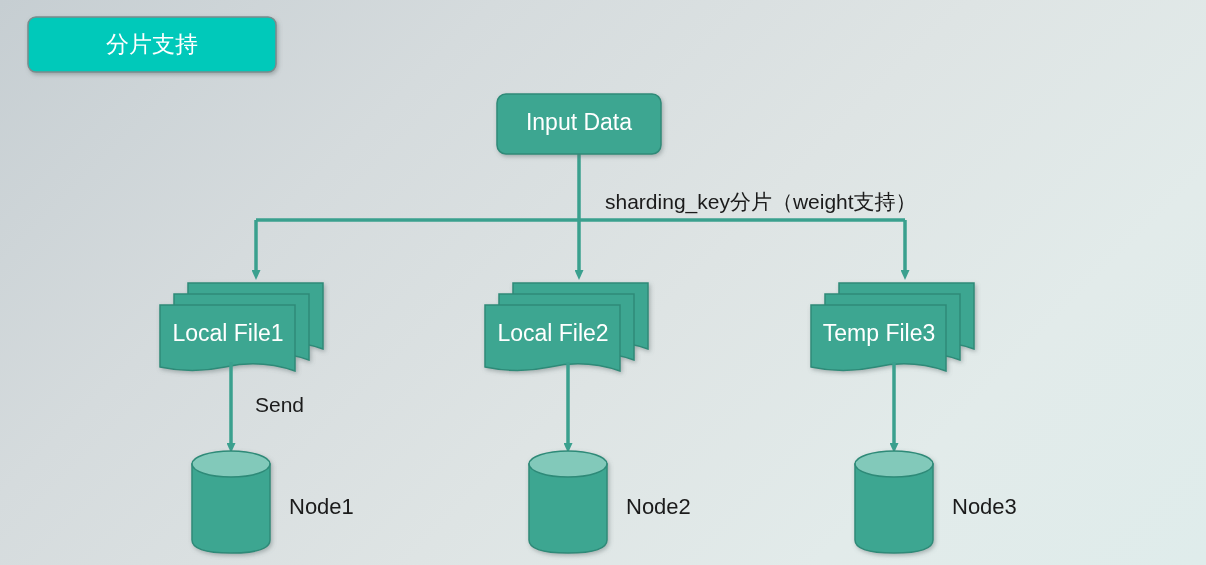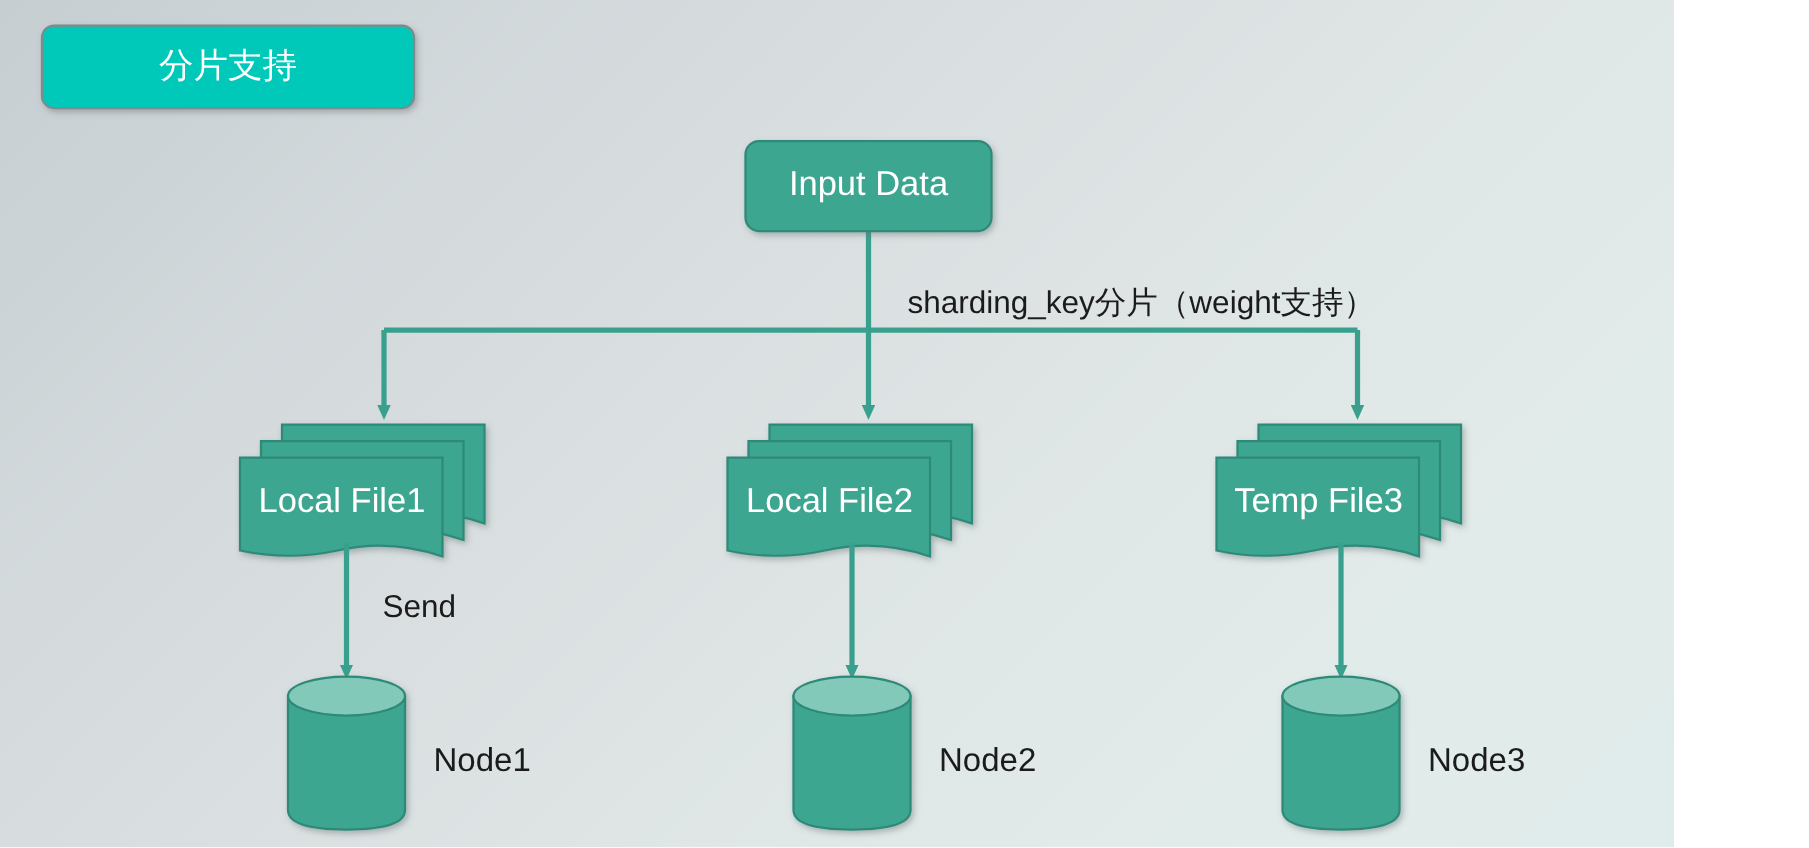--- a/index.html
+++ b/index.html
@@ -7,21 +7,21 @@
     padding: 0;
   }
   body {
     width: 1206px;
     height: 565px;
     overflow: hidden;
     font-family: "Liberation Sans", "DejaVu Sans", sans-serif;
   }
   #canvas {
     position: relative;
-    width: 1116px;
+    width: 1206px;
     height: 565px;
     background: linear-gradient(135deg, #c6ced2 0%, #d5dbdd 28%, #dee4e4 55%, #e2ebea 78%, #dfeceb 100%);
     overflow: hidden;
   }
   #diagram-svg {
     position: absolute;
     left: 0;
     top: 0;
     width: 1206px;
     height: 565px;

